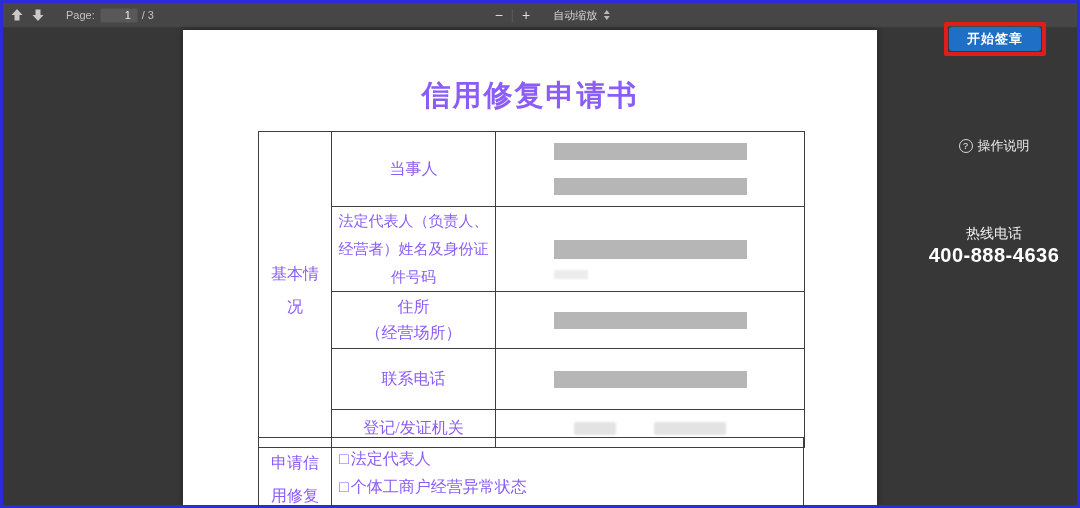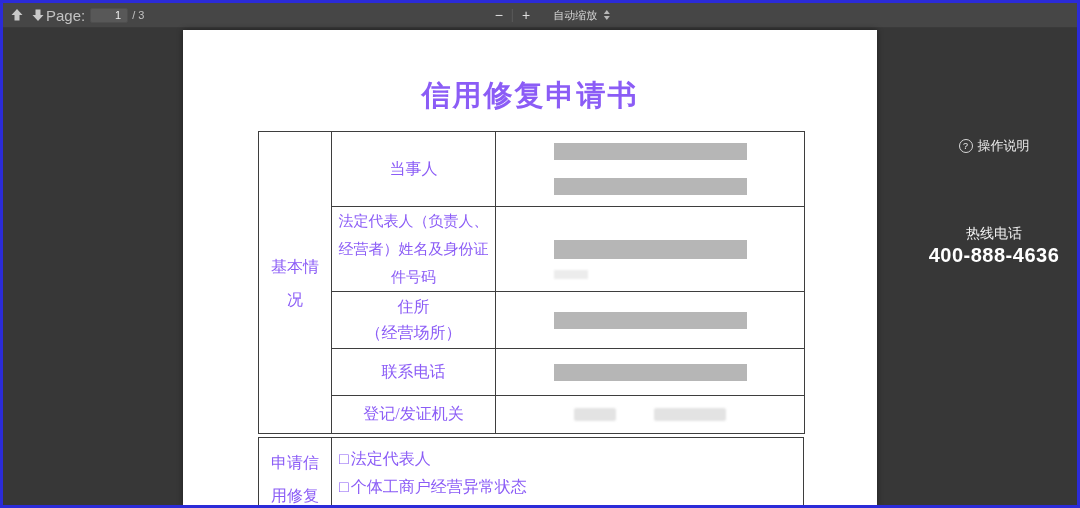--- a/index.html
+++ b/index.html
@@ -15,21 +15,21 @@
   #app{position:absolute;inset:0;}
 
   
   .toolbar{
     position:absolute;left:0;top:0;right:0;height:24px;
     background:#464646;
     border-bottom:1px solid #3a3a3a;
   }
   .tb-left{position:absolute;left:0;top:0;height:24px;display:flex;align-items:center;}
   .nav-arrow{width:14px;height:14px;display:flex;align-items:center;justify-content:center;margin-left:7px;cursor:pointer;}
-  .page-label{color:#c2c2c2;font-size:15px;margin-left:1px;}
+  .page-label{color:#c2c2c2;font-size:11px;margin-left:21px;}
   .page-input{
     width:38px;height:15px;margin-left:5px;
     background:#585858;border:1px solid #4e4e4e;border-radius:2px;
     color:#f0f0f0;font-size:11px;text-align:right;padding:0 6px 0 2px;
     font-family:"Liberation Sans",sans-serif;box-sizing:border-box;
   }
   .page-total{color:#c2c2c2;font-size:11px;margin-left:4px;}
   .tb-center{
     position:absolute;left:calc(50% + 8px);top:0;height:24px;
     transform:translateX(-50%);
@@ -64,21 +64,21 @@
     border:1px solid #3e3e3e;
     font-size:16px;text-align:center;vertical-align:middle;
     padding:0;
   }
   .sec1 .c1{width:72px;}
   .sec1 .c2{width:163px;margin-left:40px;}
   .sec1 .c3{width:308px;}
   .r1{height:75px;}
   .r2{height:82px;}
   .r3{height:57px;}
-  .r4{height:47px;}
+  .r4{height:61px;}
   .r5{height:38px;}
   .vlabel{width:52px;margin:0 auto;line-height:33px;text-align:center;}
   .wrap-label{width:154px;margin:0 auto;line-height:28px;font-size:15px;text-align:center;}
   .two-line span{display:block;line-height:26px;}
   .bars{display:flex;flex-direction:column;align-items:center;justify-content:center;gap:18px;height:100%;}
   .bar{width:193px;height:17px;background:#b6b6b6;}
   .bar.tall{height:19px;}
   .smudges{display:flex;align-items:center;justify-content:center;gap:38px;height:100%;}
   .smudge{height:13px;background:#e3e3e3;border-radius:2px;filter:blur(1px);}
   .smudge.s1{width:42px;}
@@ -232,20 +232,23 @@
           </div>
           <div class="check-line">
             <span class="cbox">□</span><span>个体工商户经营异常状态</span>
           </div>
         </td>
       </tr>
     </tbody>
       </table>
   </div>
 
+  <div class="highlight-box">
+    <button class="sign-btn">开始签章</button>
+  </div>
 
   <div class="help-row">
     <span class="help-circle">?</span>
     <span>操作说明</span>
   </div>
 
   <div class="hotline-label">热线电话</div>
   <div class="hotline-number">400-888-4636</div>
 
 </div>

